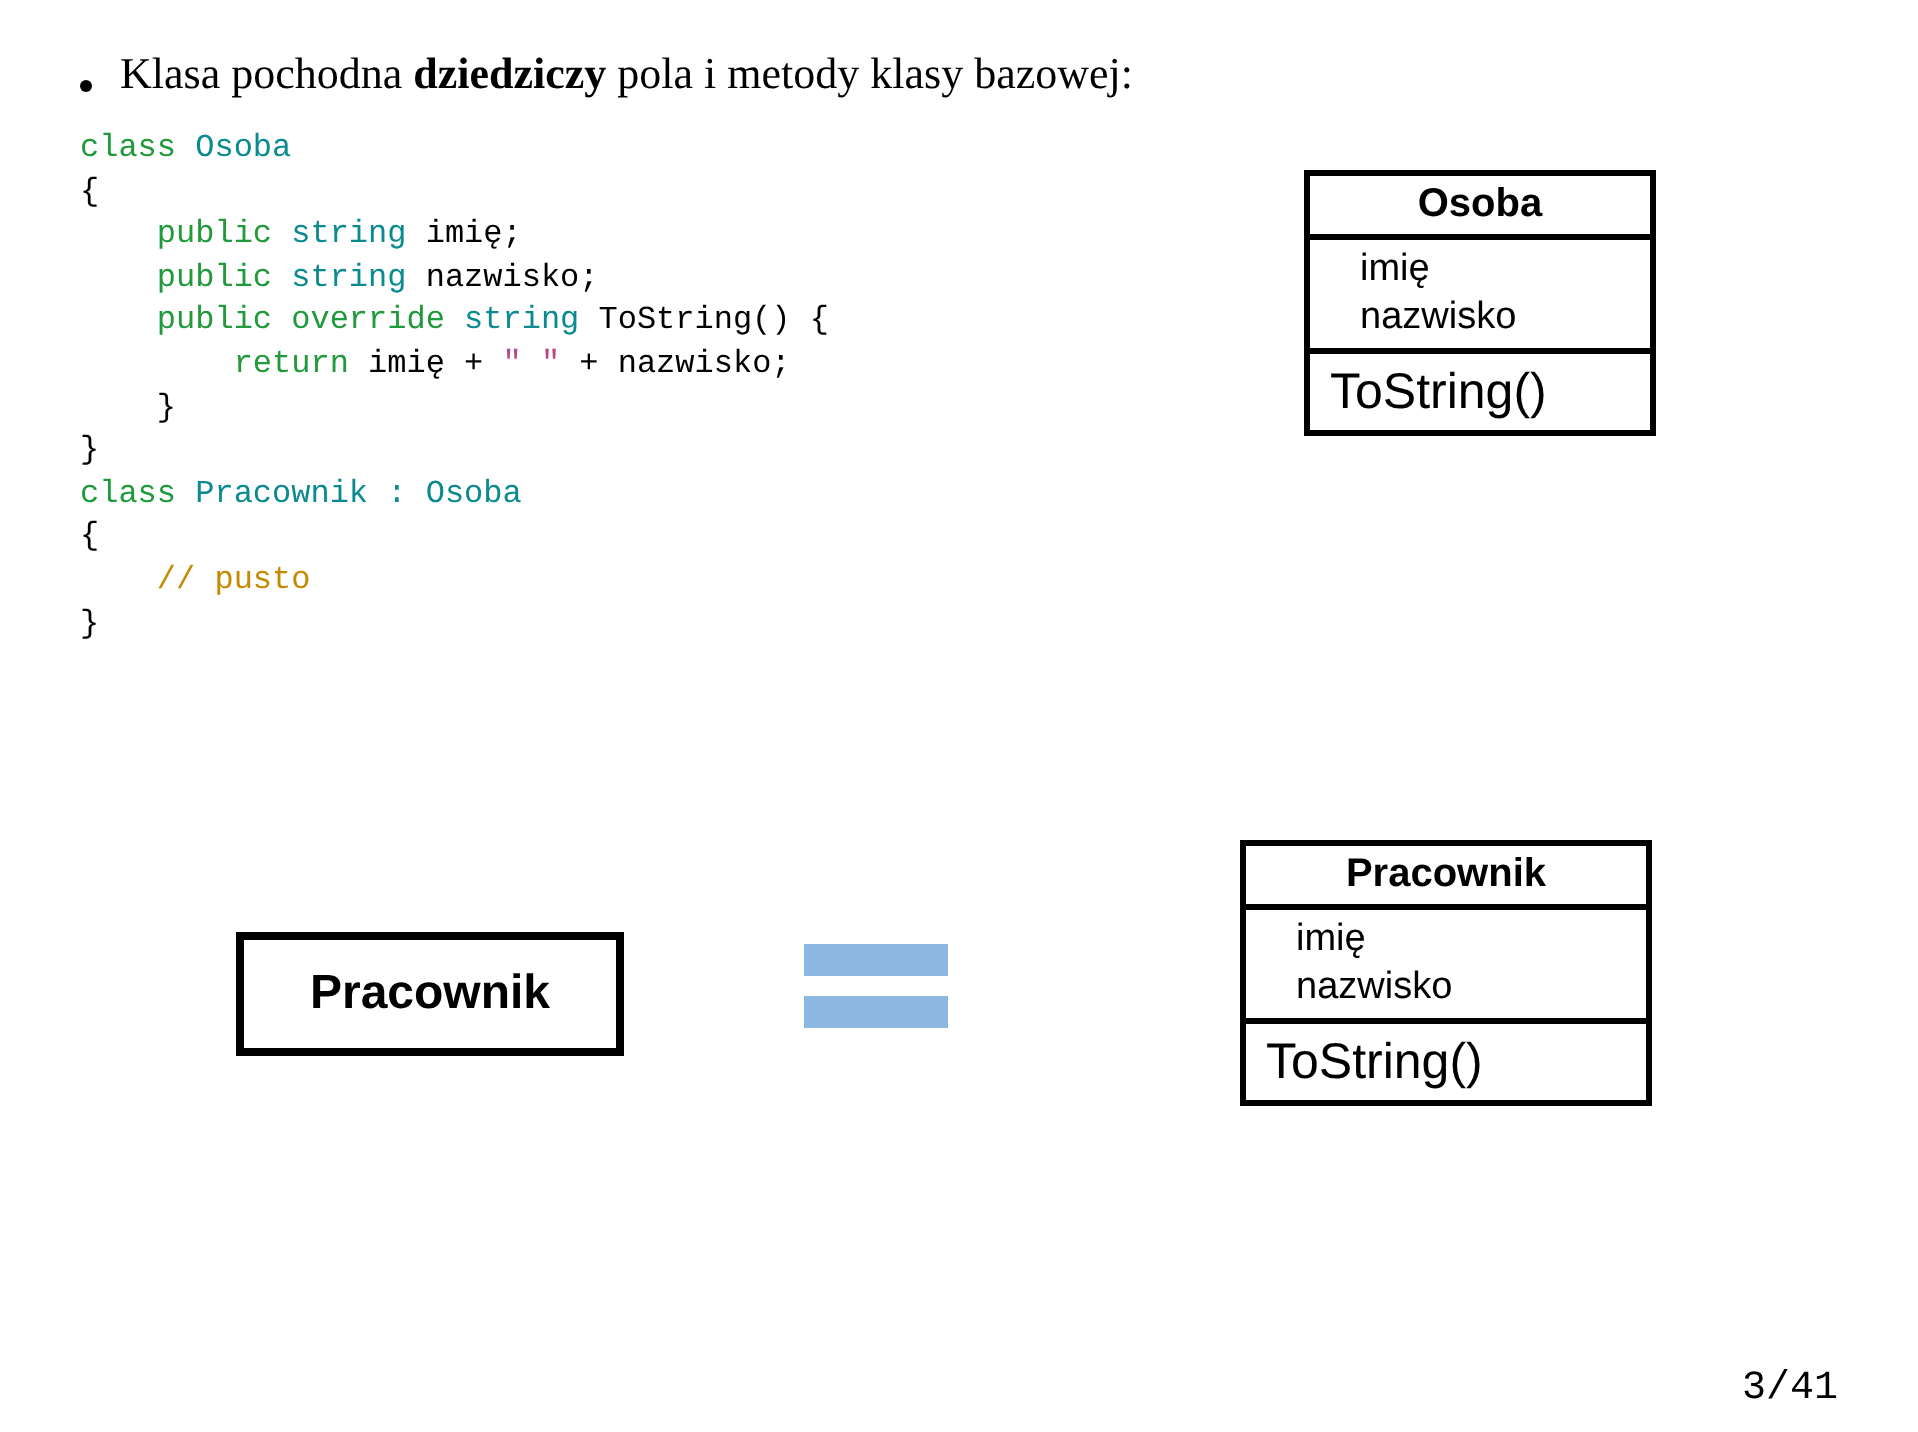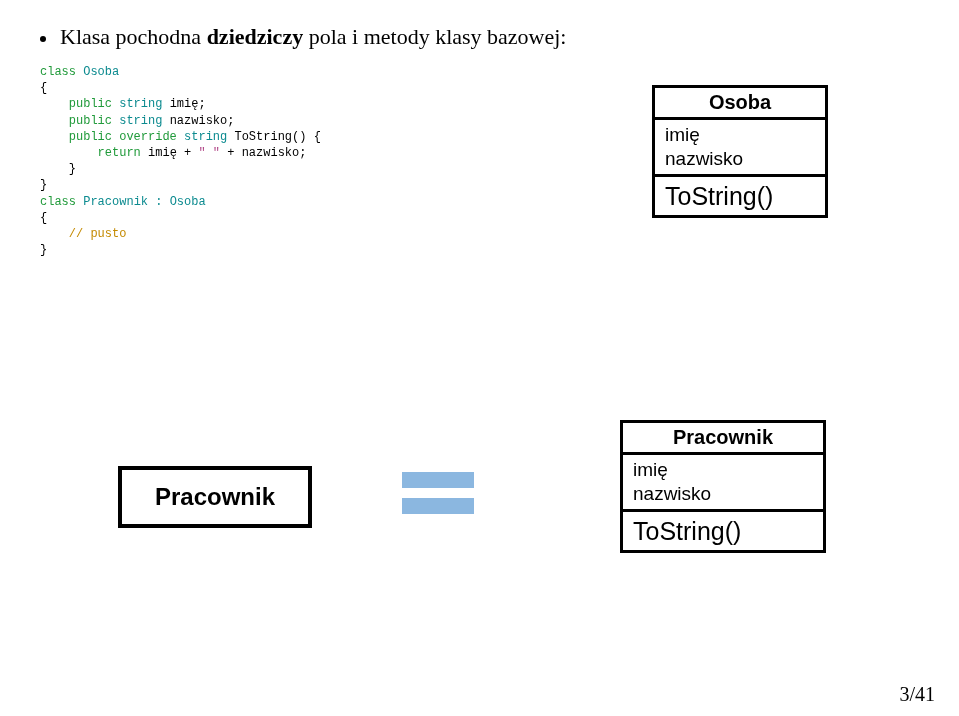--- a/index.html
+++ b/index.html
@@ -9,34 +9,34 @@
     width: 959px;
     height: 716px;
     box-sizing: border-box;
     position: relative;
     background: #fff;
   }
   .bullet-line {
     font-size: 22px;
     margin-bottom: 14px;
     display: flex;
-    align-items: flex-start;
+    align-items: center;
   }
   .bullet-line .dot {
     width: 6px;
     height: 6px;
     background: #000;
     border-radius: 50%;
     margin-top: 12px;
     margin-right: 14px;
     flex-shrink: 0;
   }
   .code-block {
     font-family: "Courier New", monospace;
-    font-size: 12px;
+    font-size: 16px;
     line-height: 1.35;
     white-space: pre;
     margin-top: 4px;
   }
   .kw-class { color: #0b8a8f; }
   .kw-mod   { color: #209a3a; }  
   .kw-str   { color: #b34a8a; }  
   .kw-cmt   { color: #c48a00; }  
   .uml-box {
     position: absolute;
@@ -46,21 +46,21 @@
   }
   .uml-title {
     font-weight: bold;
     text-align: center;
     border-bottom: 3px solid #000;
     padding: 3px 10px;
     font-size: 20px;
   }
   .uml-attrs {
     border-bottom: 3px solid #000;
-    padding: 3px 10px;
+    padding: 3px 25px;
     font-size: 19px;
     line-height: 1.25;
   }
   .uml-ops {
     padding: 3px 10px;
     font-size: 25px;
     line-height: 1.3;
   }
   .big-simple {
     position: absolute;
@@ -79,24 +79,24 @@
     flex-direction: column;
     gap: 10px;
   }
   .eq-bar {
     width: 72px;
     height: 16px;
     background: #8bb7e0;
   }
   .page-num {
     position: absolute;
-    right: 24px;
+    right: 40px;
     bottom: 10px;
     font-size: 20px;
-    font-family: Liberation Serif, serif;
+    font-family: Liberation Mono, monospace;
   }
 </style>
 </head>
 <body>
 
 <div class="bullet-line">
   <span class="dot"></span>
   <span>
     <span>Klasa pochodna </span><b>dziedziczy</b><span> pola i metody klasy bazowej:</span>
   </span>

